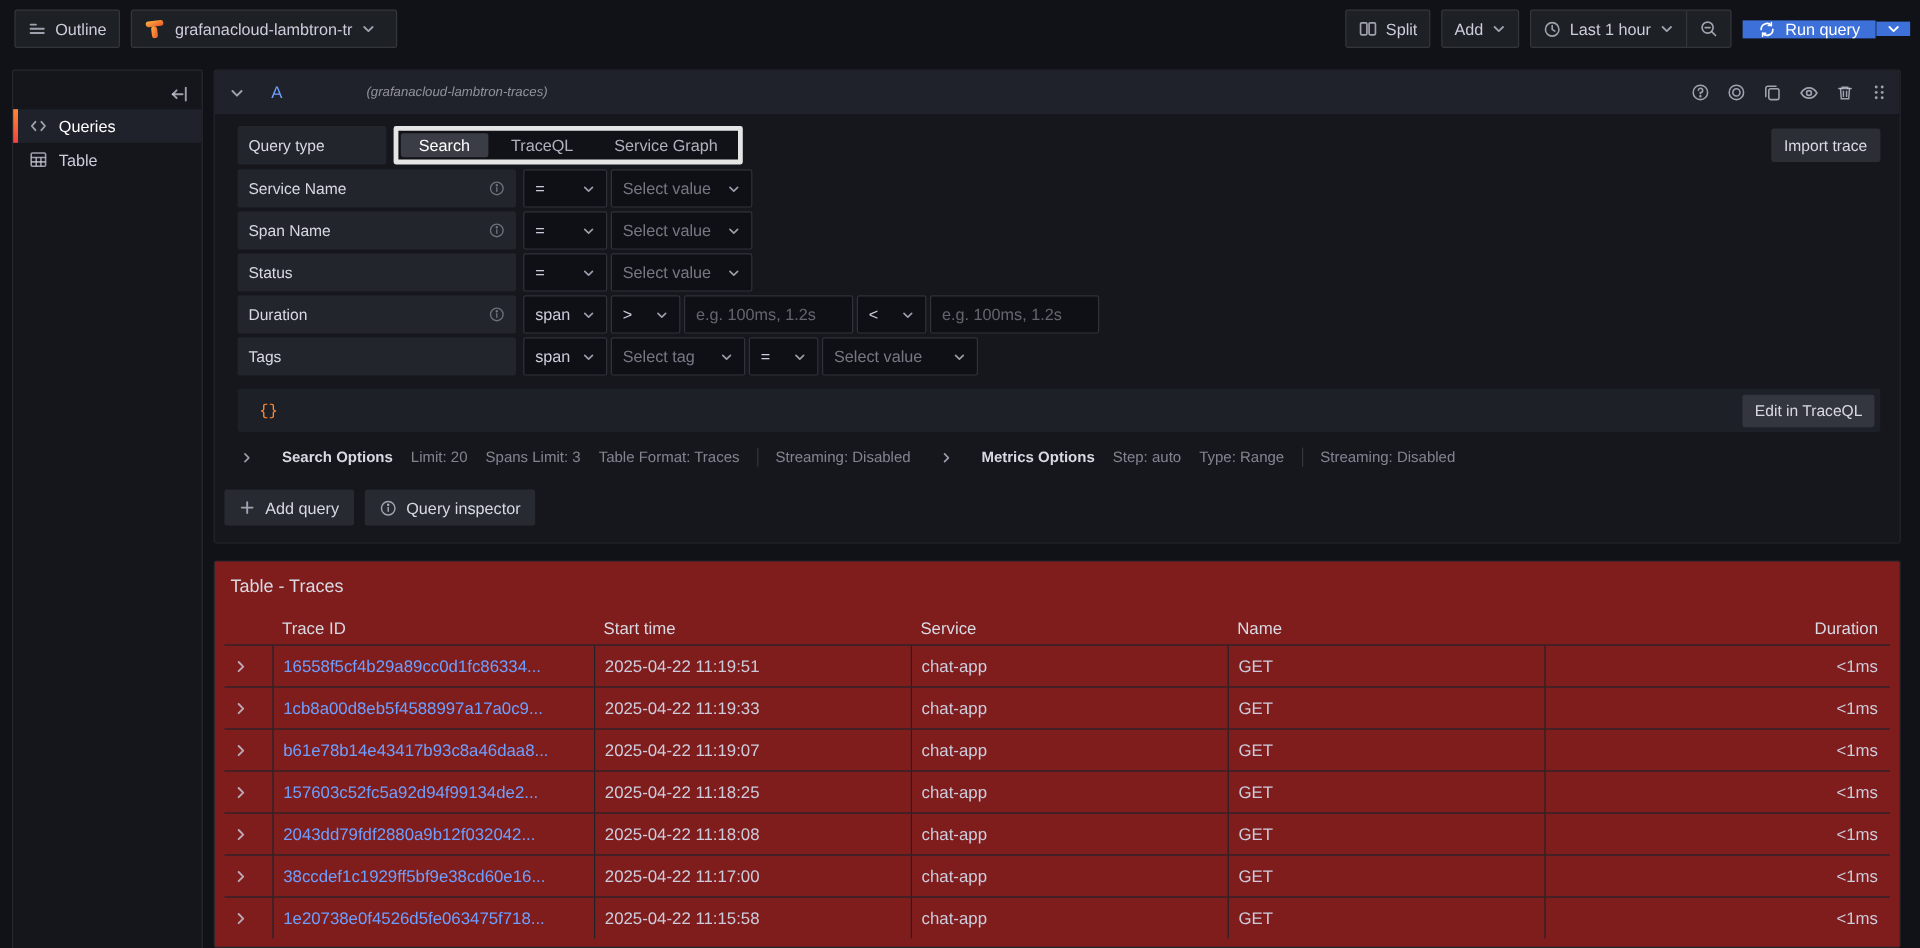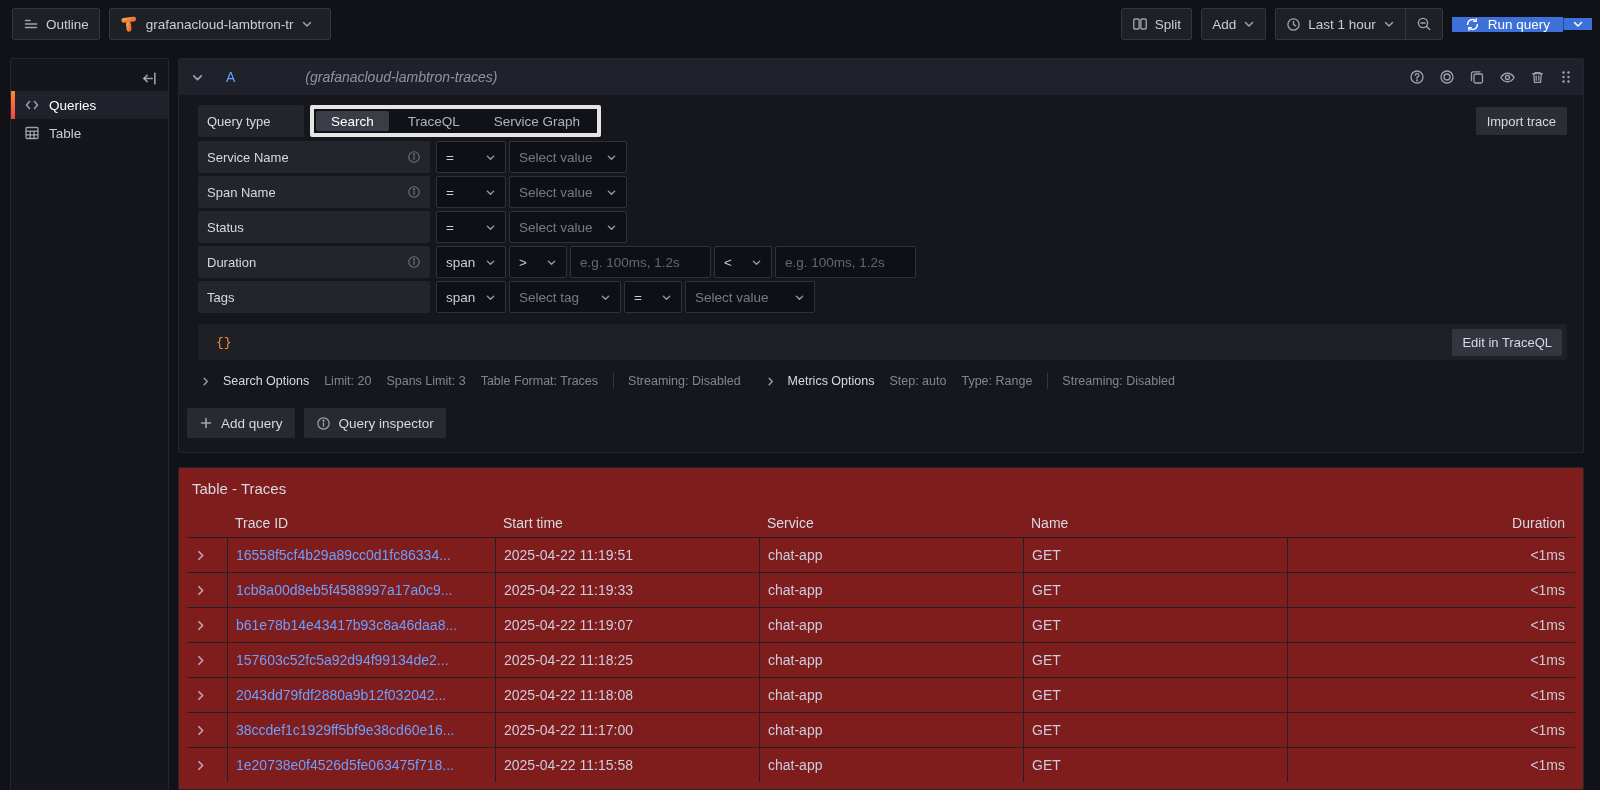--- a/index.html
+++ b/index.html
@@ -66,21 +66,21 @@
   
   .main { position:absolute; left:178px; top:58px; width:1406px; height:732px; display:flex; flex-direction:column; }
 
   
   .query-panel { background:#15171d; border:1px solid #24262c; border-radius:2px; flex:none; }
   .qp-header {
     height:36px; background:#1f222a; display:flex; align-items:center;
     padding:0 10px 0 12px; gap:6px;
   }
   .qp-ref { color:#6e9fff; font-weight:500; font-size:14px; margin:0 6px 0 16px; cursor:pointer; }
-  .qp-hint { font-style:italic; color:rgba(204,204,220,0.65); font-size:14px; margin-left:58px; }
+  .qp-hint { font-style:italic; color:rgba(204,204,220,0.65); font-size:11px; margin-left:58px; }
   .qp-header-icons { margin-left:auto; display:flex; align-items:center; gap:14px; }
   .qp-header-icons .ico { cursor:pointer; }
   .qp-body { padding:10px 16px 0 19px; position:relative; }
 
   .row-line { display:flex; align-items:center; margin-bottom:3px; }
   .label-cell {
     width:232px; height:32px; background:#22252b; border-radius:2px;
     display:flex; align-items:center; justify-content:space-between;
     padding:0 9px; margin-right:6px; font-weight:500; font-size:13px; color:#d8d9e3;
   }
@@ -118,21 +118,21 @@
     margin-top:11px; height:36px; background:#1d2027; border-radius:2px;
     display:flex; align-items:center; justify-content:space-between; padding:0 5px 0 18px;
   }
   .traceql-code { color:#ff8833; font-family:"Liberation Mono","DejaVu Sans Mono",monospace; font-size:13px; }
   .edit-traceql-btn {
     height:27px; background:#33363e; border:none; border-radius:2px;
     color:#d8d9e3; font-weight:500; font-size:13px; padding:0 10px; cursor:pointer; font-family:inherit;
   }
 
   .options-bar { display:flex; align-items:center; height:26px; margin:8px 0 0 2px; font-size:12.5px; }
-  .opt-toggle { display:flex; align-items:center; gap:12px; cursor:pointer; color:#d8d9e3; font-weight:400; }
+  .opt-toggle { display:flex; align-items:center; gap:24px; cursor:pointer; color:#d8d9e3; font-weight:700; }
   .opt-val { color:rgba(204,204,220,0.6); margin-left:15px; }
   .opt-div { width:1px; height:16px; background:#33353b; margin:0 14px 0 15px; }
   .opt-gap { width:24px; }
 
   .qp-actions { display:flex; align-items:center; gap:9px; padding:14px 0 14px 8px; }
   .sec-btn {
     height:30px; display:flex; align-items:center; gap:8px; padding:0 12px;
     background:#272a31; border:none; border-radius:2px; color:#d8d9e3;
     font-weight:500; font-size:13.5px; cursor:pointer; font-family:inherit;
   }
@@ -309,21 +309,21 @@
             <circle cx="9.5" cy="7" r="1.2"></circle>
             <circle cx="4.5" cy="11.5" r="1.2"></circle>
             <circle cx="9.5" cy="11.5" r="1.2"></circle>
           </svg>
       </div>
     </div>
 
     <div class="qp-body">
 
       <div class="tabs-line">
-        <div class="label-cell" style="width:106px">
+        <div class="label-cell" style="width:124px">
           <span>Query type</span>
         </div>
         <div class="radio-group">
           <div class="radio-item active">
               <span>Search</span>
             </div>
           <div class="radio-item">
               <span>TraceQL</span>
             </div>
           <div class="radio-item">

